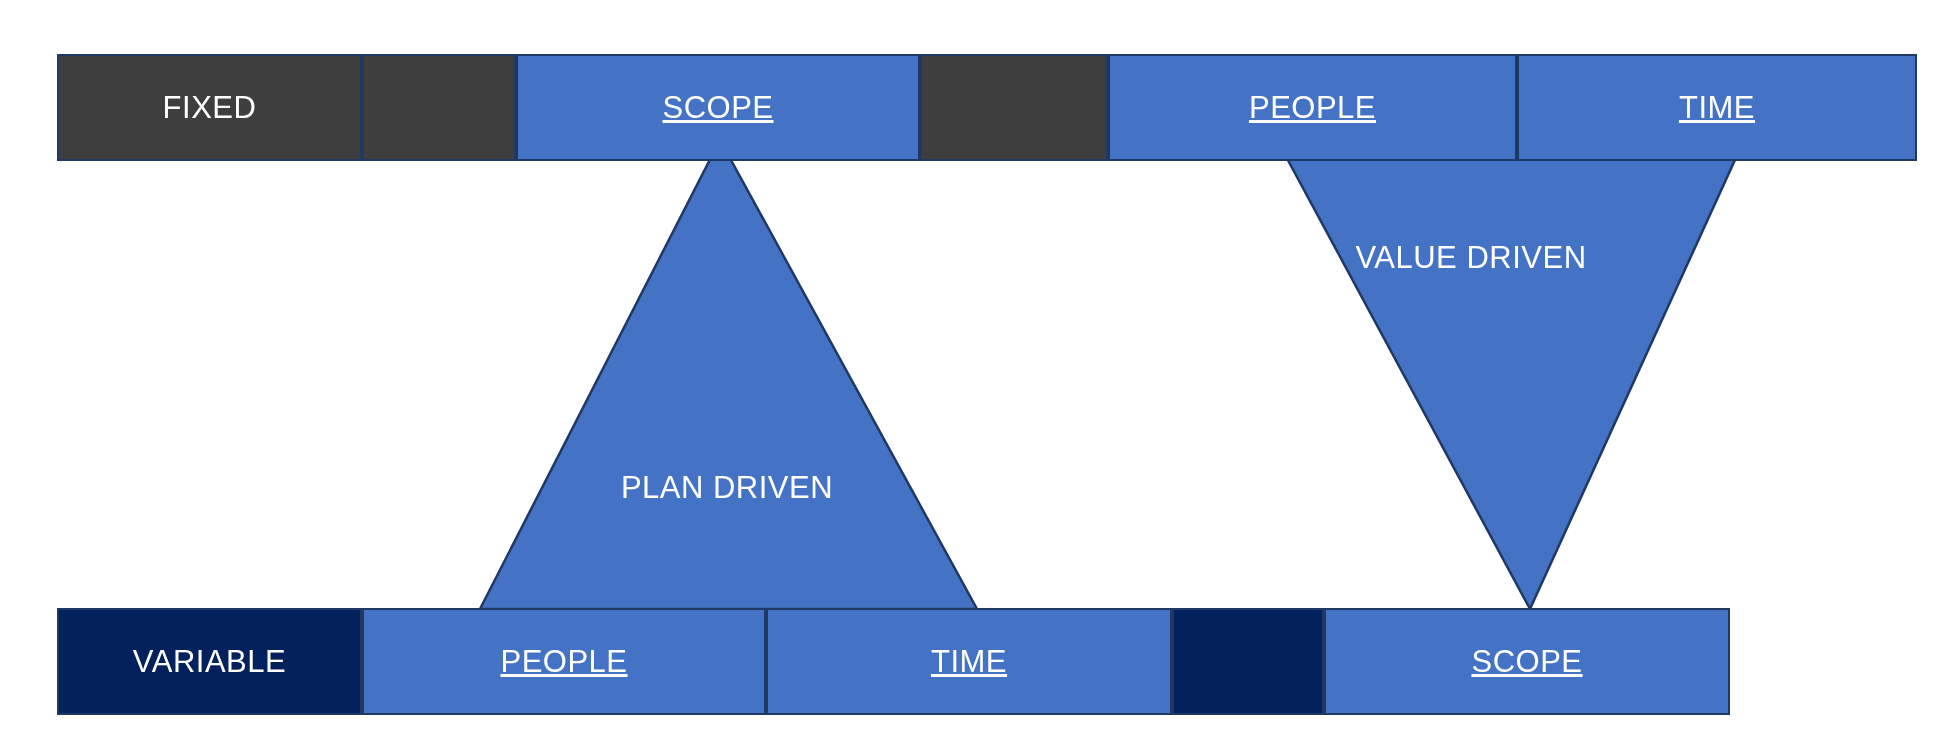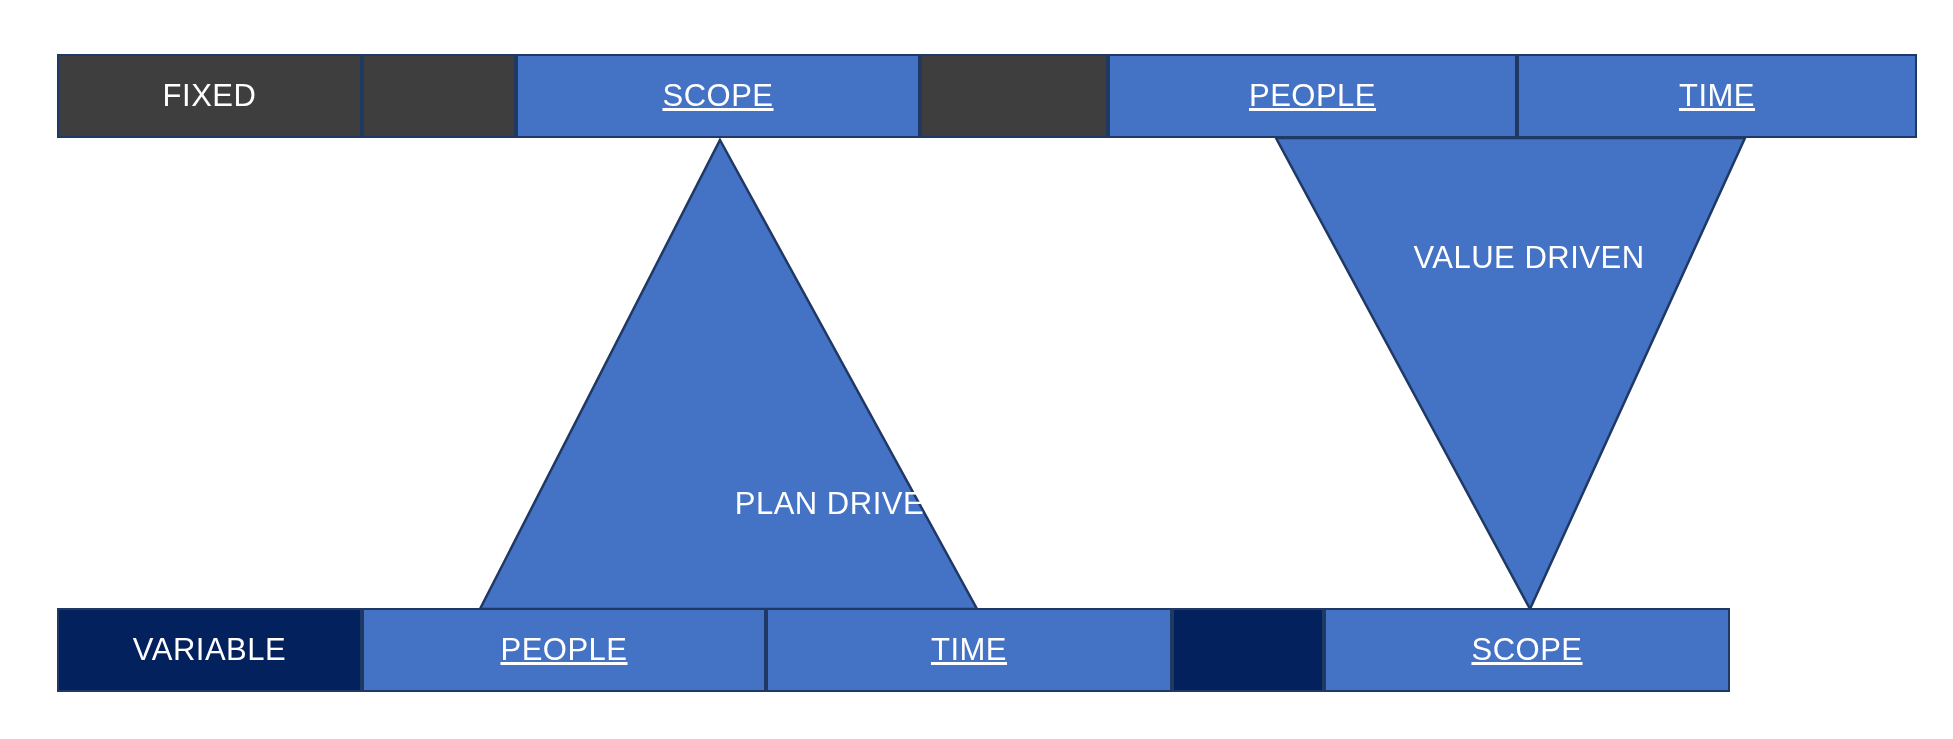--- a/index.html
+++ b/index.html
@@ -23,21 +23,21 @@
     overflow: hidden;
   }
   .tri-layer {
     position: absolute;
     left: 0; top: 0;
     width: 1953px;
     height: 739px;
   }
   .bar-box {
     position: absolute;
-    height: 84px;
+    height: 107px;
     border: 2px solid var(--border);
     display: flex;
     align-items: center;
     justify-content: center;
     color: var(--text);
     font-size: 31px;
     letter-spacing: 0.5px;
     white-space: nowrap;
   }
   .bar-box.blue { background: var(--blue); text-decoration: underline; }
@@ -47,22 +47,22 @@
   .bottom-bar .bar-box { top: 608px; }
   .tri-label {
     position: absolute;
     width: 440px;
     text-align: center;
     color: var(--text);
     font-size: 31px;
     letter-spacing: 0.5px;
     white-space: nowrap;
   }
-  .tri-label.plan { left: 507px; top: 486px; text-align: right; }
-  .tri-label.value { left: 1309px; top: 240px; }
+  .tri-label.plan { left: 507px; top: 470px; }
+  .tri-label.value { left: 1251px; top: 240px; }
 </style>
 </head>
 <body>
 
 <div class="canvas">
 
   <svg class="tri-layer" viewBox="0 0 1953 739" xmlns="http://www.w3.org/2000/svg">
     <polygon points="720,140 977,609 480,609" style="fill:var(--blue);stroke:var(--border);stroke-width:2.5"></polygon>
     <polygon points="1276,138 1745,138 1530,609" style="fill:var(--blue);stroke:var(--border);stroke-width:2.5"></polygon>
   </svg>

